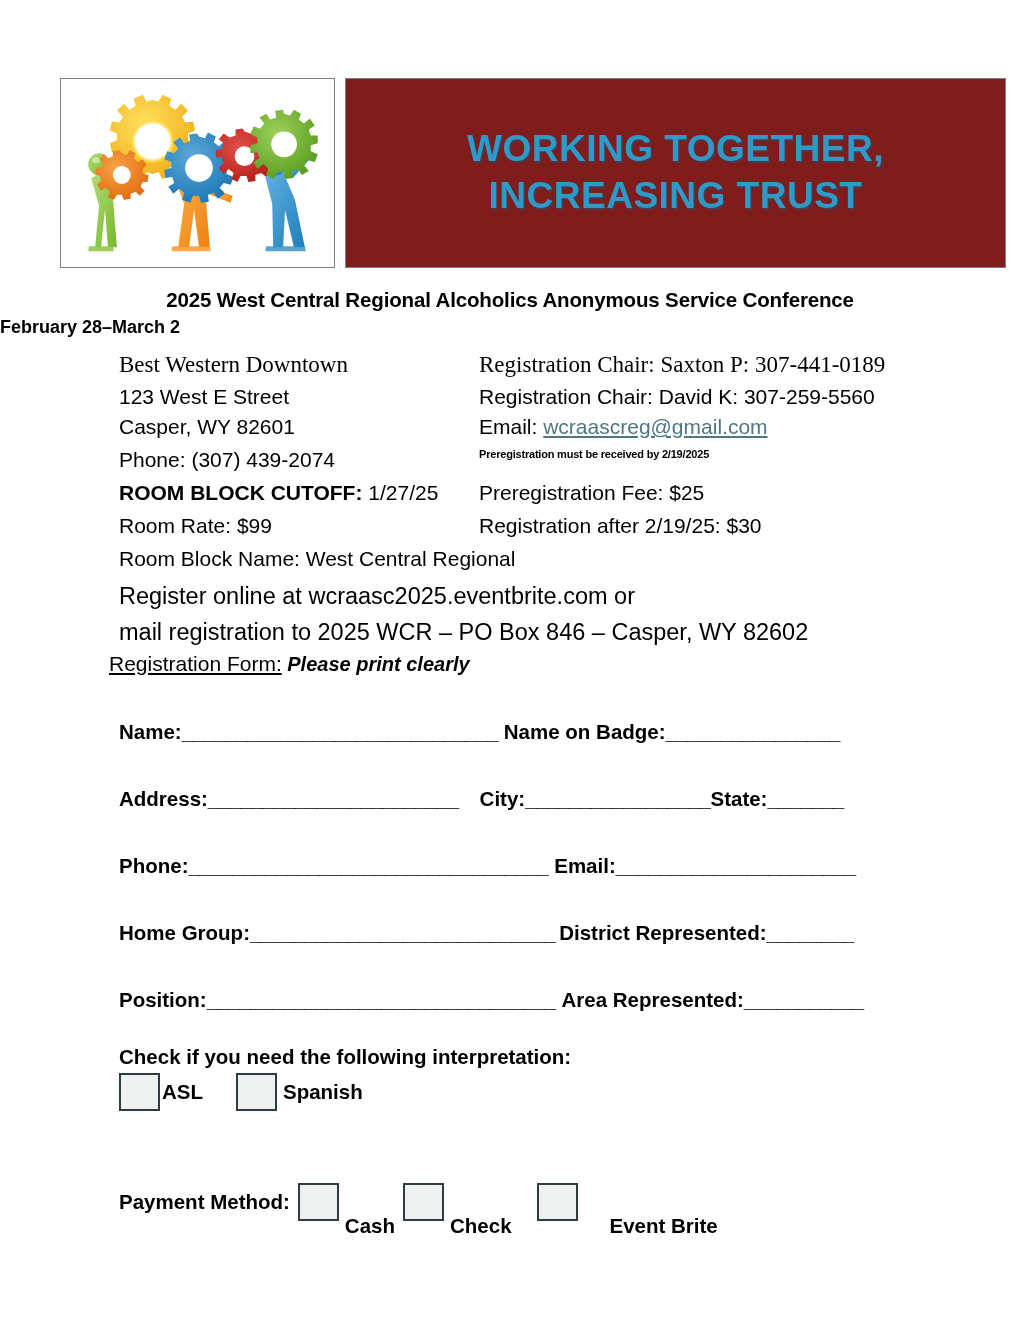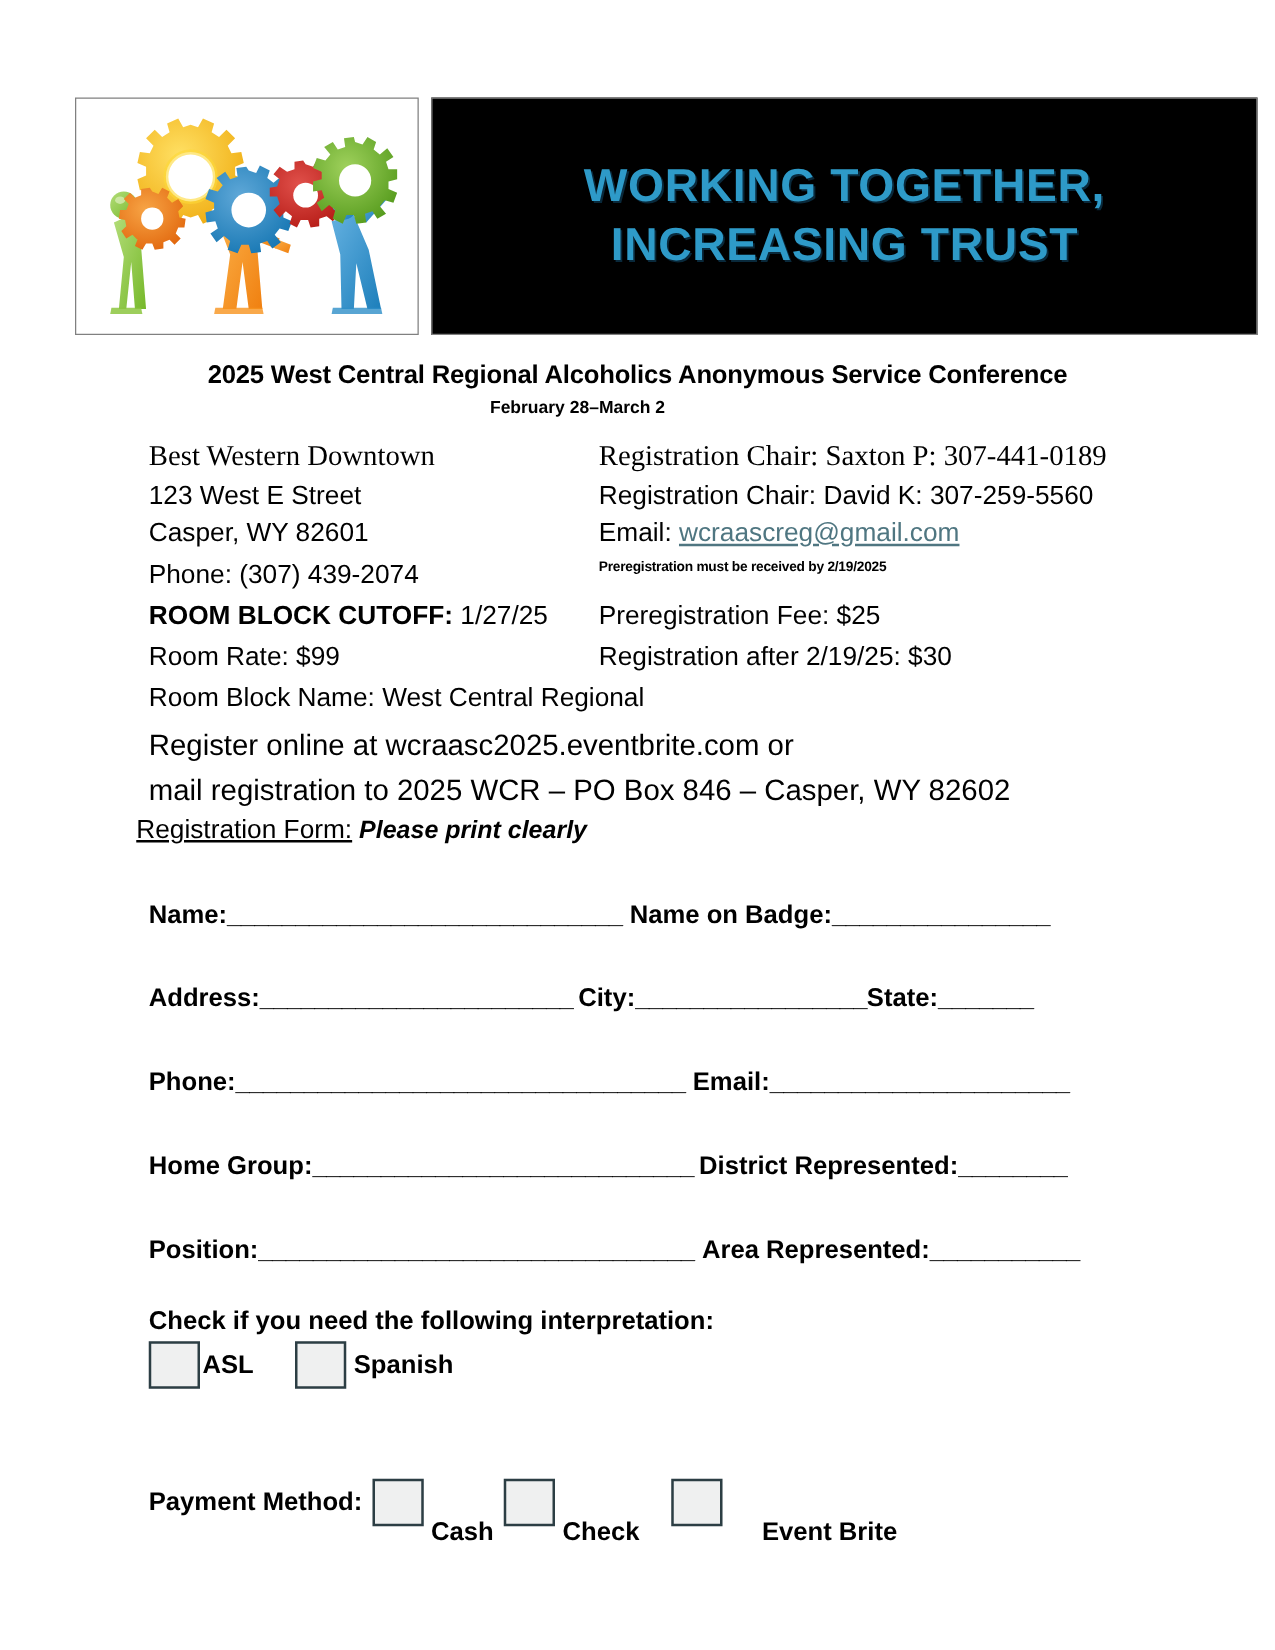--- a/index.html
+++ b/index.html
@@ -30,21 +30,21 @@
     height: 190px;
     border: 1.5px solid #808080;
     background: #ffffff;
     position: relative;
     overflow: hidden;
   }
   .title-box {
     flex: 1;
     height: 190px;
     border: 1.5px solid #808080;
-    background: #000000;
+    background: #7f1d1d;
     display: flex;
     flex-direction: column;
     align-items: center;
     justify-content: center;
     gap: 6px;
   }
   .title-line {
     font-family: "Liberation Sans", sans-serif;
     font-weight: bold;
     font-size: 37px;
@@ -67,23 +67,22 @@
     text-align: center;
     font-weight: bold;
     font-size: 20.5px;
     letter-spacing: -0.15px;
   }
   .conf-dates {
     position: absolute;
     left: 0;
     top: 317px;
     width: 924px;
-    text-align: center;
     font-weight: bold;
-    font-size: 14px;
+    font-size: 18px;
   }
 
   
   .details { position: absolute; left: 119px; top: 352px; width: 800px; }
   .det-row { position: relative; height: 33px; }
   .col-left  { position: absolute; left: 0px;   white-space: nowrap; }
   .col-right { position: absolute; left: 360px; white-space: nowrap; }
 
   .t-serif { font-family: "Liberation Serif", serif; font-size: 23px; }
   .t-sans  { font-family: "Liberation Sans", sans-serif; font-size: 21px; }
@@ -283,21 +282,21 @@
   <span class="u">Registration Form:</span><span class="ital"> Please print clearly</span>
 </div>
 
 <div class="form-area">
 
   <div class="f-row">
     <span class="seg">Name:</span><span class="blank">_____________________________</span><span class="seg" style="margin-left:6px;">Name on Badge:</span><span class="blank">________________</span>
   </div>
 
   <div class="f-row">
-    <span class="seg">Address:</span><span class="blank">_______________________</span><span class="seg" style="margin-left:4px;">City:</span><span class="blank">_________________</span><span class="seg">State:</span><span class="blank">_______</span>
+    <span class="seg">Address:</span><span class="blank">_______________________</span><span class="seg" style="margin-left:21px;">City:</span><span class="blank">_________________</span><span class="seg">State:</span><span class="blank">_______</span>
   </div>
 
   <div class="f-row">
     <span class="seg">Phone:</span><span class="blank">_________________________________</span><span class="seg" style="margin-left:6px;">Email:</span><span class="blank">______________________</span>
   </div>
 
   <div class="f-row">
     <span class="seg">Home Group:</span><span class="blank">____________________________</span><span class="seg" style="margin-left:4px;">District Represented:</span><span class="blank">________</span>
   </div>
 

